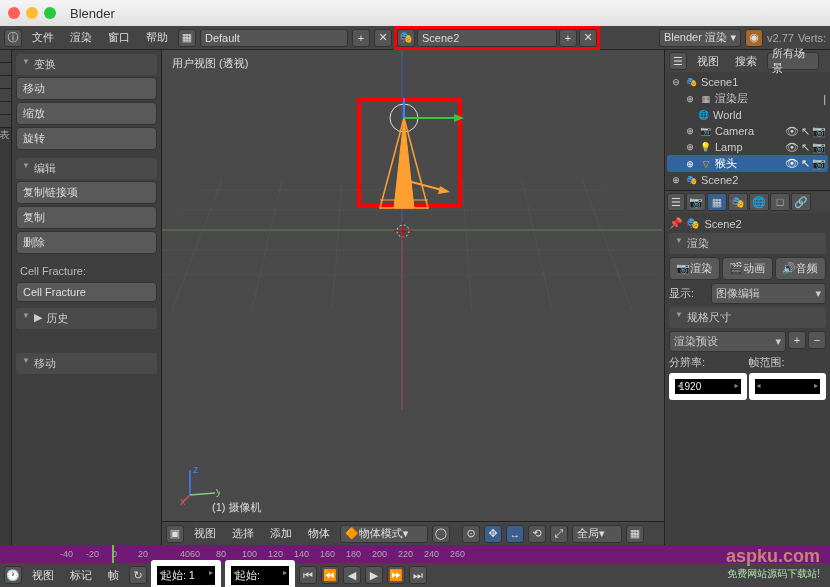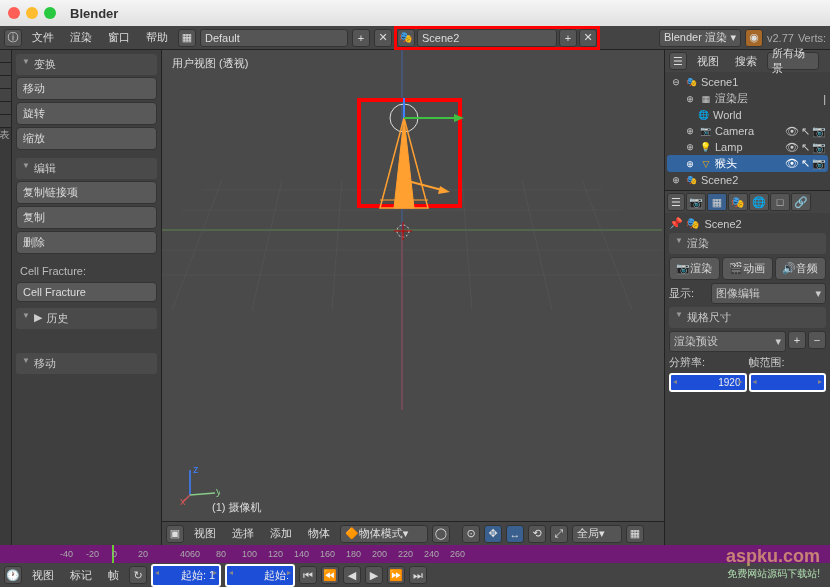--- a/index.html
+++ b/index.html
@@ -1,20 +1,20 @@
 <!DOCTYPE html>
 <html><head>
 <meta charset="utf-8">
 <style>
 * { margin:0; padding:0; box-sizing:border-box; font-family:sans-serif; font-size:11px; user-select:none; }
 body { background:#333; color:#ccc; width:830px; height:587px; overflow:hidden; position:relative; }
 .titlebar { height:26px; background:linear-gradient(#f5f5f5,#e0e0e0); display:flex; align-items:center; padding:0 8px; gap:6px; color:#333; }
 .tb-btn { width:12px; height:12px; border-radius:50%; }
 .tb-red{background:#ff5f57}.tb-yellow{background:#febc2e}.tb-green{background:#28c840}
-.titlebar .ttxt{font-size:13px;font-weight:bold;margin-left:8px}
+.titlebar .ttxt{font-size:13px;font-weight:normal;margin-left:8px}
 .header { height:24px; background:#444; display:flex; align-items:center; border-bottom:1px solid #222; padding:0 4px; gap:4px; }
 .hbtn { background:#555; border:1px solid #333; border-radius:3px; padding:1px 5px; height:18px; display:inline-flex; align-items:center; color:#ddd; cursor:pointer; }
 .hmenu { padding:2px 6px; color:#ddd; cursor:pointer; }
 .sel { background:#555; border:1px solid #333; border-radius:3px; height:18px; display:flex; align-items:center; padding:0 4px; color:#ddd; }
 .sel input { background:transparent; border:none; color:#ddd; font-size:11px; outline:none; width:100px; }
 .redbox { outline:3px solid red; outline-offset:-1px; }
 .squish { width:18px; justify-content:center; }
 .main { display:flex; height:495px; }
 .leftcol { width:12px; background:#3a3a3a; display:flex; flex-direction:column; border-right:1px solid #222; }
 .lefttab { writing-mode:vertical-rl; padding:6px 0; text-align:center; font-size:10px; background:#444; border-bottom:1px solid #222; color:#aaa; }
@@ -35,21 +35,21 @@
 .tree { padding:2px; }
 .trow { display:flex; align-items:center; padding:1px 2px; gap:2px; }
 .trow.sel-row{background:#3265a0;color:#fff;border-radius:3px}
 .ticon { width:14px; height:14px; display:inline-flex; align-items:center; justify-content:center; font-size:9px; }
 .props { flex:1; padding:4px; display:flex; flex-direction:column; gap:3px; overflow:hidden; }
 .propstabs { height:22px; background:#444; display:flex; align-items:center; padding:0 2px; gap:1px;}
 .ptab { width:20px; height:18px; background:#555; border:1px solid #333; border-radius:2px; display:flex; align-items:center; justify-content:center; }
 .ptab.active{background:#3a6090}
 .propsel { background:#555; border:1px solid #333; border-radius:3px; padding:2px 4px; display:flex; align-items:center; gap:4px; }
 .proprow { display:flex; gap:2px; }
-.numfield { flex:1; background:#1d4ed8; border:2px solid #ffffff; border-radius:3px; padding:2px 4px; text-align:right; color:#eee; font-size:10px; position:relative; }
+.numfield { flex:1; background:#000000; border:6px solid #ffffff; border-radius:3px; padding:2px 4px; text-align:left; color:#eee; font-size:10px; position:relative; }
 .numfield::before{content:"◂";position:absolute;left:2px;color:#888;font-size:8px}
 .numfield::after{content:"▸";position:absolute;right:2px;color:#888;font-size:8px}
 .tlhead { height:24px; background:#444; display:flex; align-items:center; padding:0 4px; gap:4px; }
 .tlruler { height:18px; background:#701a75; position:relative; display:flex; align-items:center; font-size:9px; color:#aaa; overflow:hidden;}
 .playhead { position:absolute; top:0; bottom:0; width:2px; background:#6c3; }
 .tick{position:absolute;top:4px;font-size:9px}
 .spacer{flex:1}
 .wm { position:absolute; right:10px; bottom:20px; color:rgba(255,200,120,0.6); font-size:18px; font-weight:bold; }
 .wm2 { position:absolute; right:10px; bottom:6px; color:rgba(200,255,200,0.8); font-size:10px; }
 </style>
@@ -102,22 +102,22 @@
     <div class="lefttab">动画</div>
     <div class="lefttab">物理</div>
     <div class="lefttab">表</div>
   </div>
 
   <div class="toolpanel">
     <div class="phead">
         <span>变换</span>
       </div>
     <div class="pbtn">移动</div>
+    <div class="pbtn">缩放</div>
     <div class="pbtn">旋转</div>
-    <div class="pbtn">缩放</div>
     <div style="height:4px"></div>
     <div class="phead">
         <span>编辑</span>
       </div>
     <div class="pbtn">复制链接项</div>
     <div class="pbtn">复制</div>
     <div class="pbtn">删除</div>
     <div style="height:4px"></div>
     <div class="plabel">Cell Fracture:</div>
     <div class="pbtn">Cell Fracture</div>

